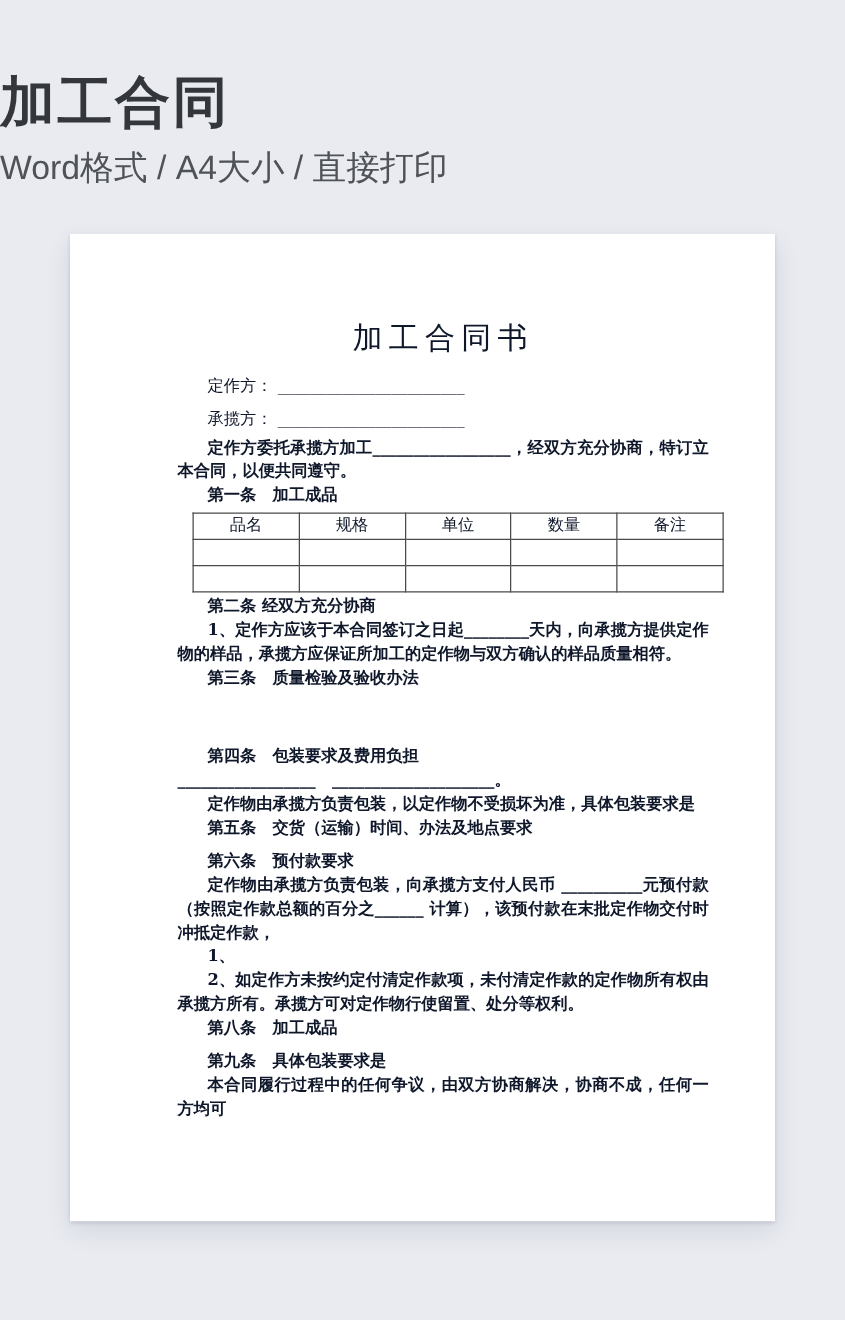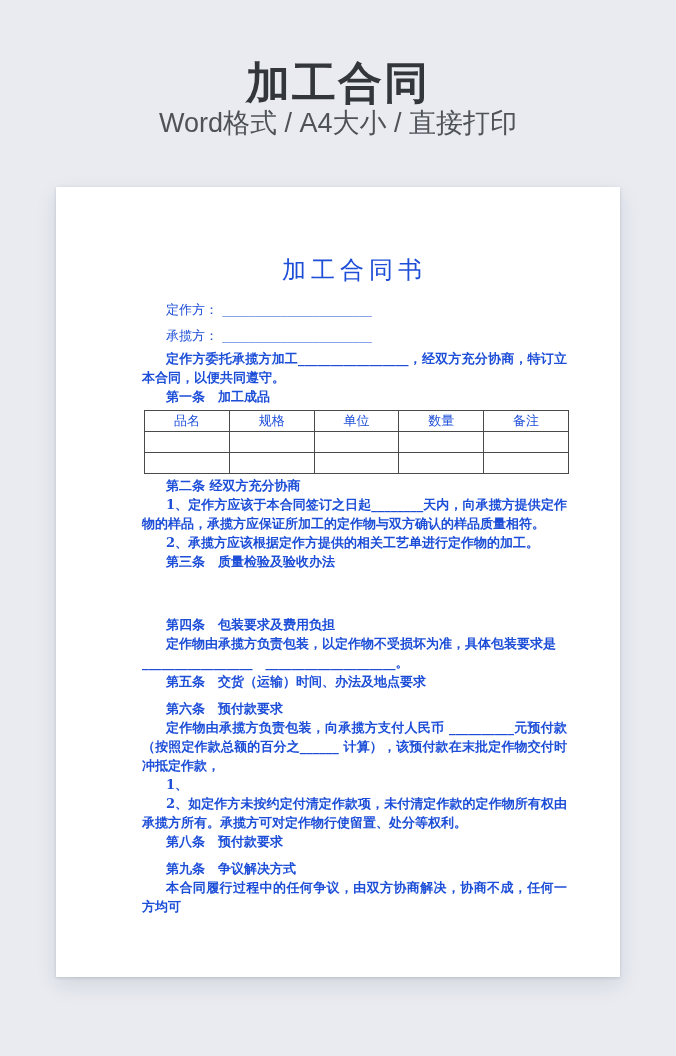--- a/index.html
+++ b/index.html
@@ -5,68 +5,68 @@
   html, body { margin: 0; padding: 0; }
   body {
     width: 676px; height: 1056px;
     background: #e9ebf1;
     position: relative;
     overflow: hidden;
     font-family: "Liberation Sans", sans-serif;
   }
   .site-header {
     position: absolute; top: 58px; left: 0; width: 676px;
-    text-align: center;
   }
   .site-title {
     margin: 0;
     font-size: 44px;
     line-height: 50px;
     font-weight: 700;
     color: #33373c;
     letter-spacing: 2px;
   }
   .site-subtitle {
+    margin-top: 11px;
     font-size: 27px;
     line-height: 30px;
     color: #4f5358;
   }
   .paper {
     position: absolute;
     left: 56px; top: 187px;
     width: 564px; height: 790px;
     box-sizing: border-box;
     background: #ffffff;
     box-shadow: 0 1px 3px rgba(20,30,60,0.15), 0 8px 20px rgba(20,30,60,0.10);
     padding: 70px 53px 0 86px;
     font-family: "DejaVu Serif", "Liberation Serif", serif;
     font-size: 13px;
     line-height: 19px;
-    color: #1d4ed8;
+    color: #0f172a;
   }
   .doc-title {
     text-align: center;
     font-size: 24px;
     line-height: 26px;
     font-weight: 400;
     letter-spacing: 5px;
     margin-bottom: 14px;
     white-space: nowrap;
   }
   .party { line-height: 26px; padding-left: 24px; white-space: nowrap; }
   .para { margin: 0; text-align: justify; font-weight: bold; }
   .indent { text-indent: 24px; }
   .heading { font-weight: 700; padding-left: 24px; }
   .gap-lg { margin-top: 44px; }
   .gap-md { margin-top: 8px; }
   table.products {
     border-collapse: collapse;
     width: 100%;
     table-layout: fixed;
-    margin: 4px 0 2px 2px;
+    margin: 4px 0 2px 12px;
   }
   table.products th, table.products td {
     border: 1px solid #4a4a4a;
     height: 20px;
     padding: 0;
     text-align: center;
     vertical-align: middle;
     font-weight: 400;
     font-size: 13px;
     line-height: 20px;
@@ -113,33 +113,32 @@
         <td></td>
         <td></td>
         <td></td>
         <td></td>
       </tr>
     </tbody>
   </table>
 
   <div class="heading">第二条 经双方充分协商</div>
   <p class="para indent">1、定作方应该于本合同签订之日起________天内，向承揽方提供定作物的样品，承揽方应保证所加工的定作物与双方确认的样品质量相符。</p>
-  <p class="para indent">2、承揽方应该根据定作方提供的相关工艺单进行定作物的加工。</p>
 
   <div class="heading">第三条　质量检验及验收办法</div>
 
   <div class="heading gap-lg">第四条　包装要求及费用负担</div>
+  <p class="para">_________________　____________________。</p>
   <p class="para indent">定作物由承揽方负责包装，以定作物不受损坏为准，具体包装要求是</p>
-  <p class="para">_________________　____________________。</p>
 
   <div class="heading">第五条　交货（运输）时间、办法及地点要求</div>
 
   <div class="heading gap-md">第六条　预付款要求</div>
   <p class="para indent">定作物由承揽方负责包装，向承揽方支付人民币 __________元预付款（按照定作款总额的百分之______ 计算），该预付款在末批定作物交付时冲抵定作款，</p>
 
   <p class="para indent">1、</p>
   <p class="para indent">2、如定作方未按约定付清定作款项，未付清定作款的定作物所有权由承揽方所有。承揽方可对定作物行使留置、处分等权利。</p>
 
-  <div class="heading">第八条　预付款要求</div>
+  <div class="heading">第八条　加工成品</div>
 
-  <div class="heading gap-md">第九条　争议解决方式</div>
+  <div class="heading gap-md">第九条　具体包装要求是</div>
   <p class="para indent">本合同履行过程中的任何争议，由双方协商解决，协商不成，任何一方均可</p>
 </div>
 
 </body></html>

